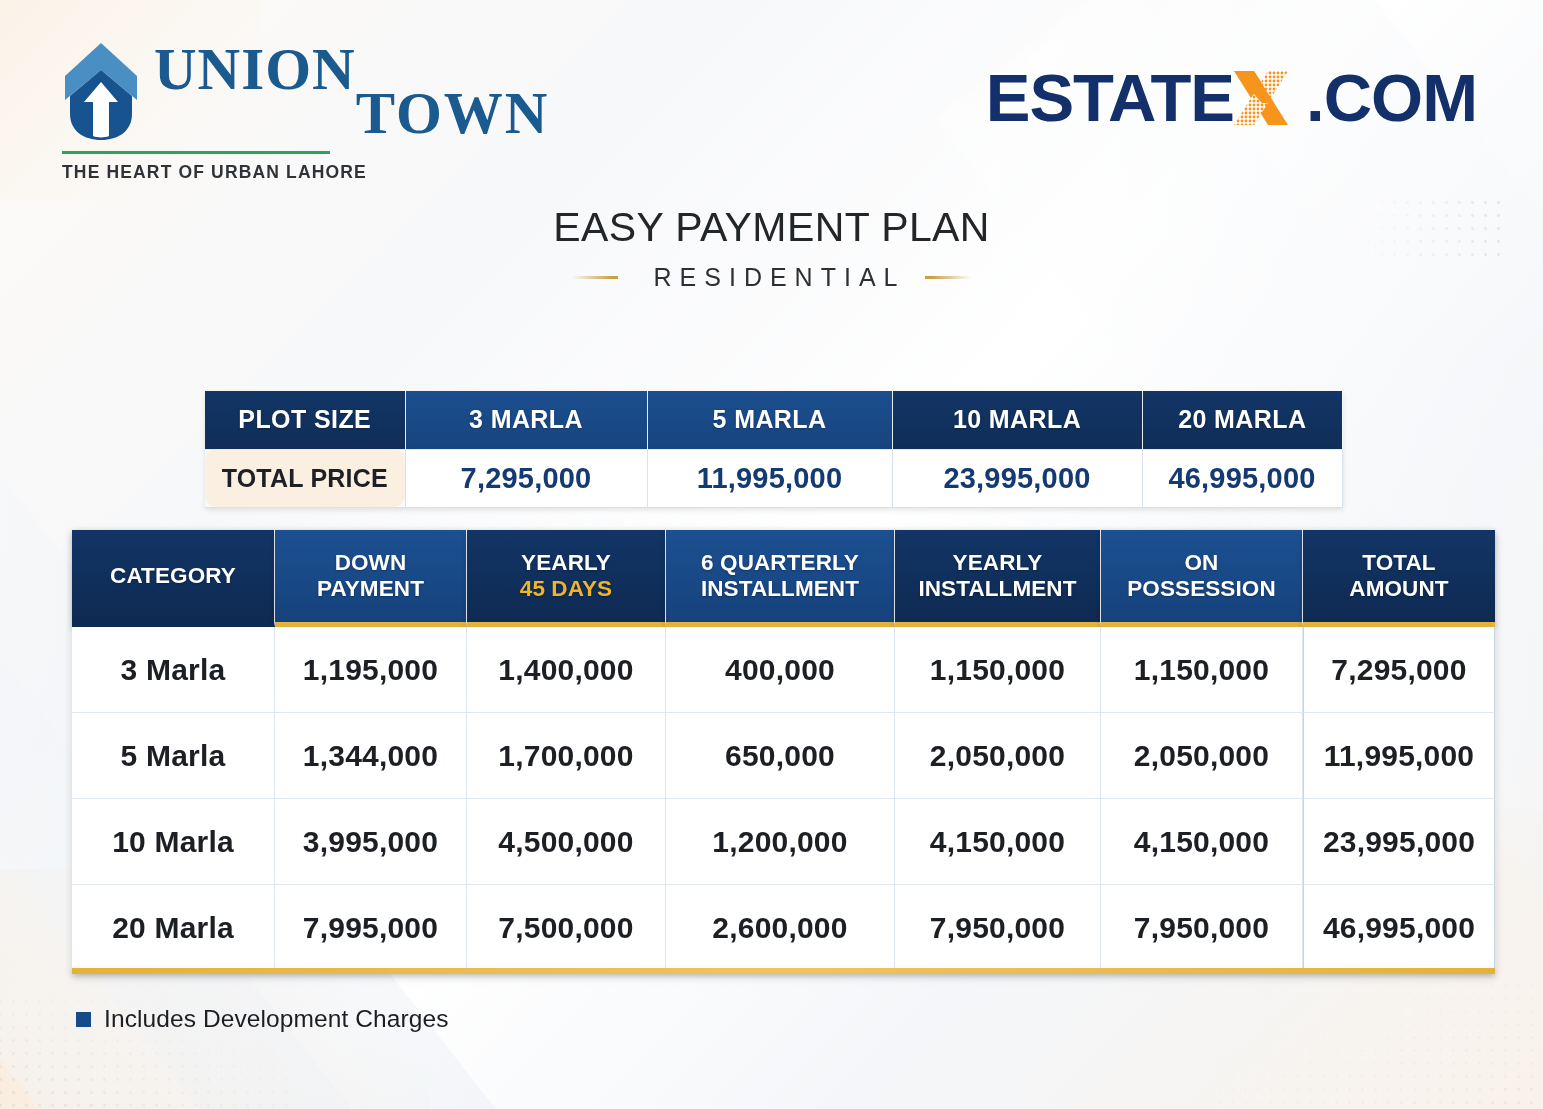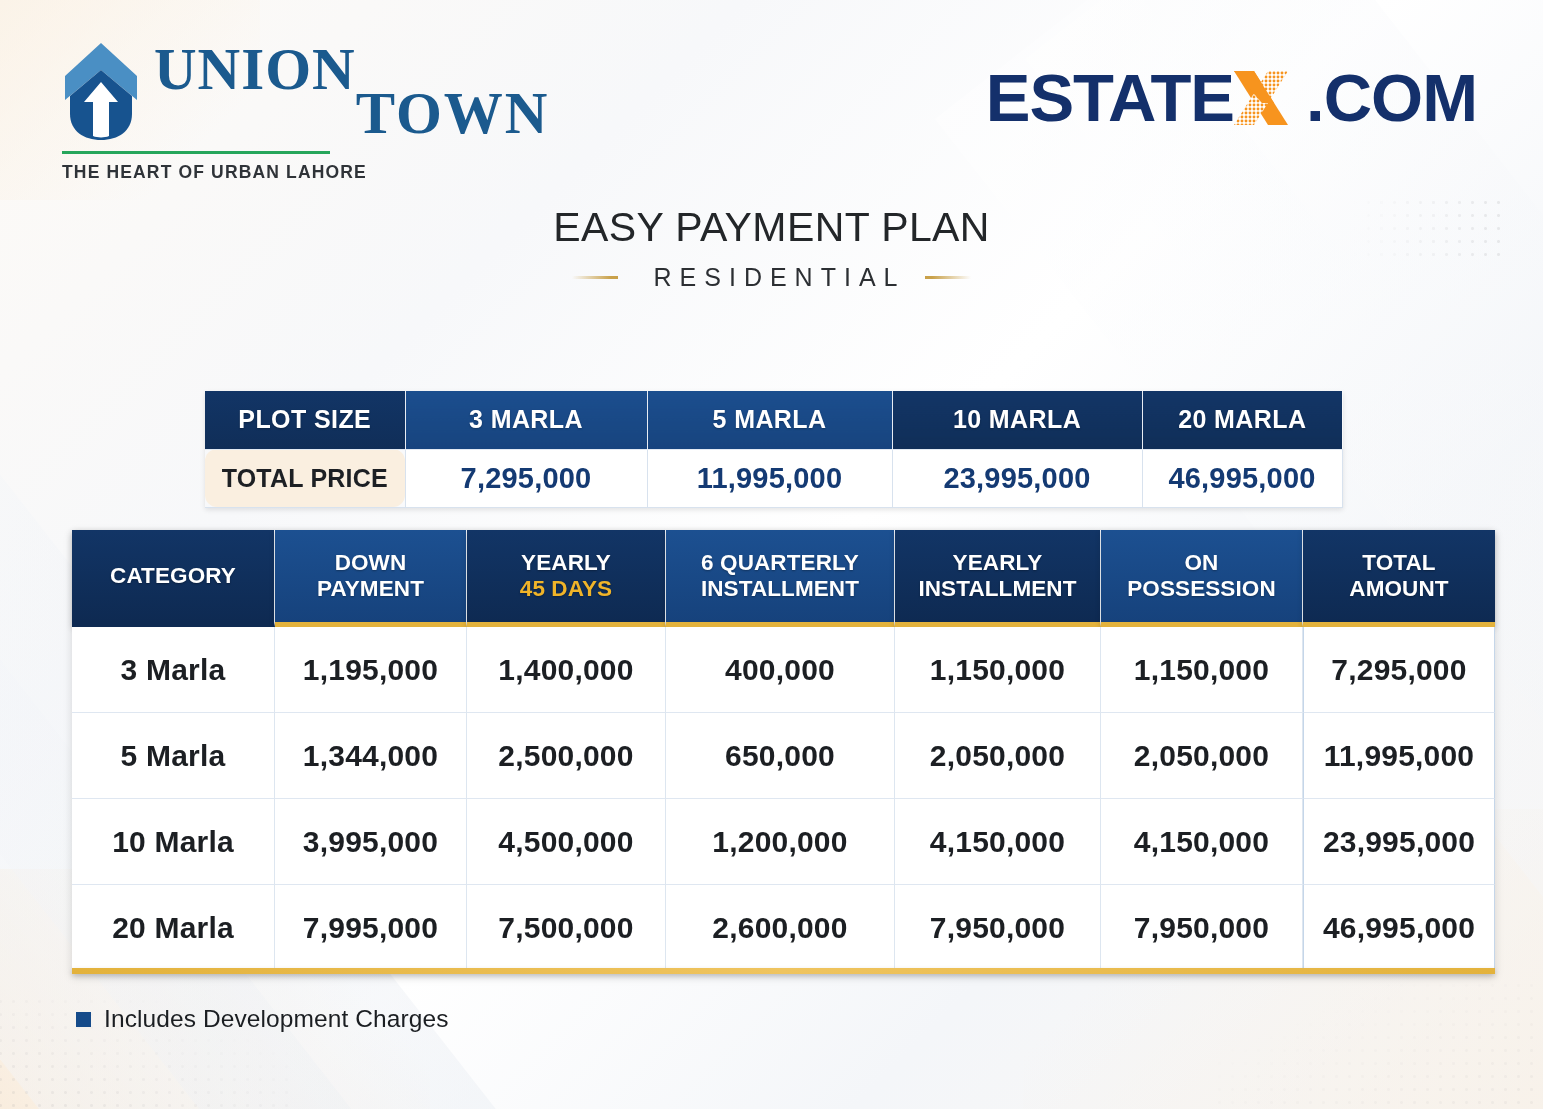--- a/index.html
+++ b/index.html
@@ -373,21 +373,21 @@
       <td>1,195,000</td>
       <td class="td-alt">1,400,000</td>
       <td>400,000</td>
       <td class="td-alt">1,150,000</td>
       <td>1,150,000</td>
       <td class="td-total">7,295,000</td>
     </tr>
     <tr>
       <td class="td-cat">5 Marla</td>
       <td>1,344,000</td>
-      <td class="td-alt">2,500,000</td>
+      <td class="td-alt">1,700,000</td>
       <td>650,000</td>
       <td class="td-alt">2,050,000</td>
       <td>2,050,000</td>
       <td class="td-total">11,995,000</td>
     </tr>
     <tr>
       <td class="td-cat">10 Marla</td>
       <td>3,995,000</td>
       <td class="td-alt">4,500,000</td>
       <td>1,200,000</td>

